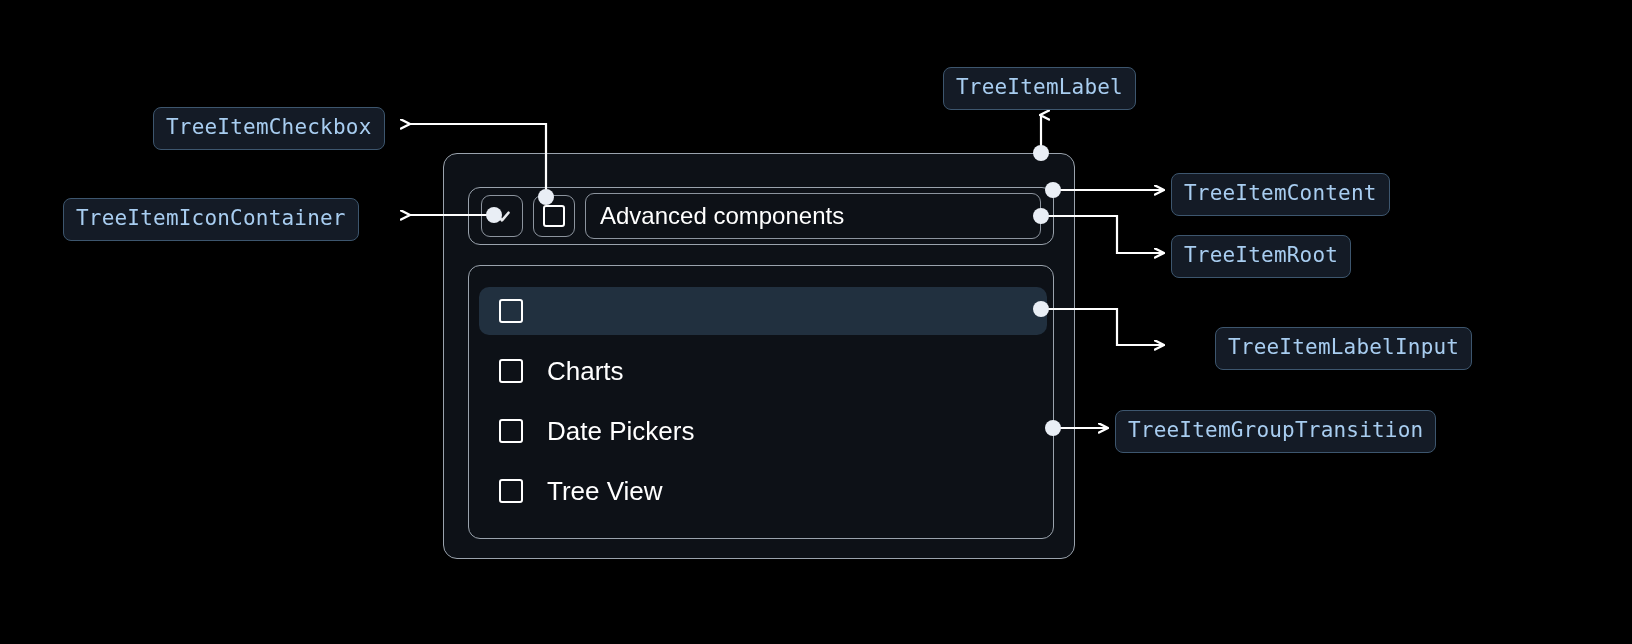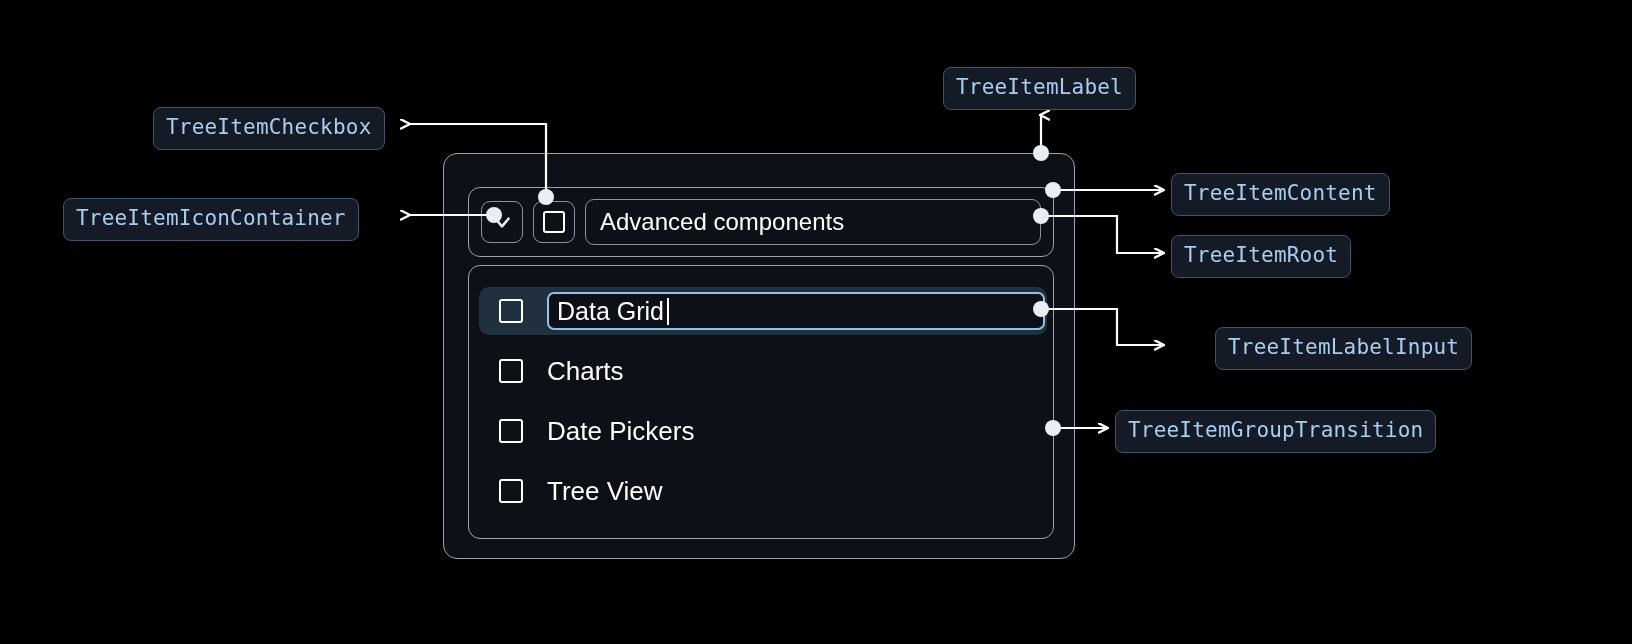--- a/index.html
+++ b/index.html
@@ -53,21 +53,21 @@
     background: #0d1117;
     border: 1.5px solid #9aa3ad;
     border-radius: 14px;
   }
 
   .tree-content {
     position: absolute;
     left: 24px;
     top: 33px;
     width: 586px;
-    height: 70px;
+    height: 58px;
     box-sizing: border-box;
     background: #0d1117;
     border: 1.5px solid #9aa3ad;
     border-radius: 12px;
     display: flex;
     align-items: center;
     padding: 12px 12px;
     gap: 10px;
   }
 
@@ -200,24 +200,20 @@
     <div class="tree-label">
       <span>Advanced components</span>
     </div>
 
   </div>
 
   <div class="group-transition">
 
     <div class="child-row selected">
       <span class="child-cb"></span>
-      <span class="label-input">
-        <span>Data Grid</span>
-        <span class="caret"></span>
-      </span>
     </div>
 
     <div class="child-row">
       <span class="child-cb"></span>
       <span class="child-text">Charts</span>
     </div>
 
     <div class="child-row">
       <span class="child-cb"></span>
       <span class="child-text">Date Pickers</span>

